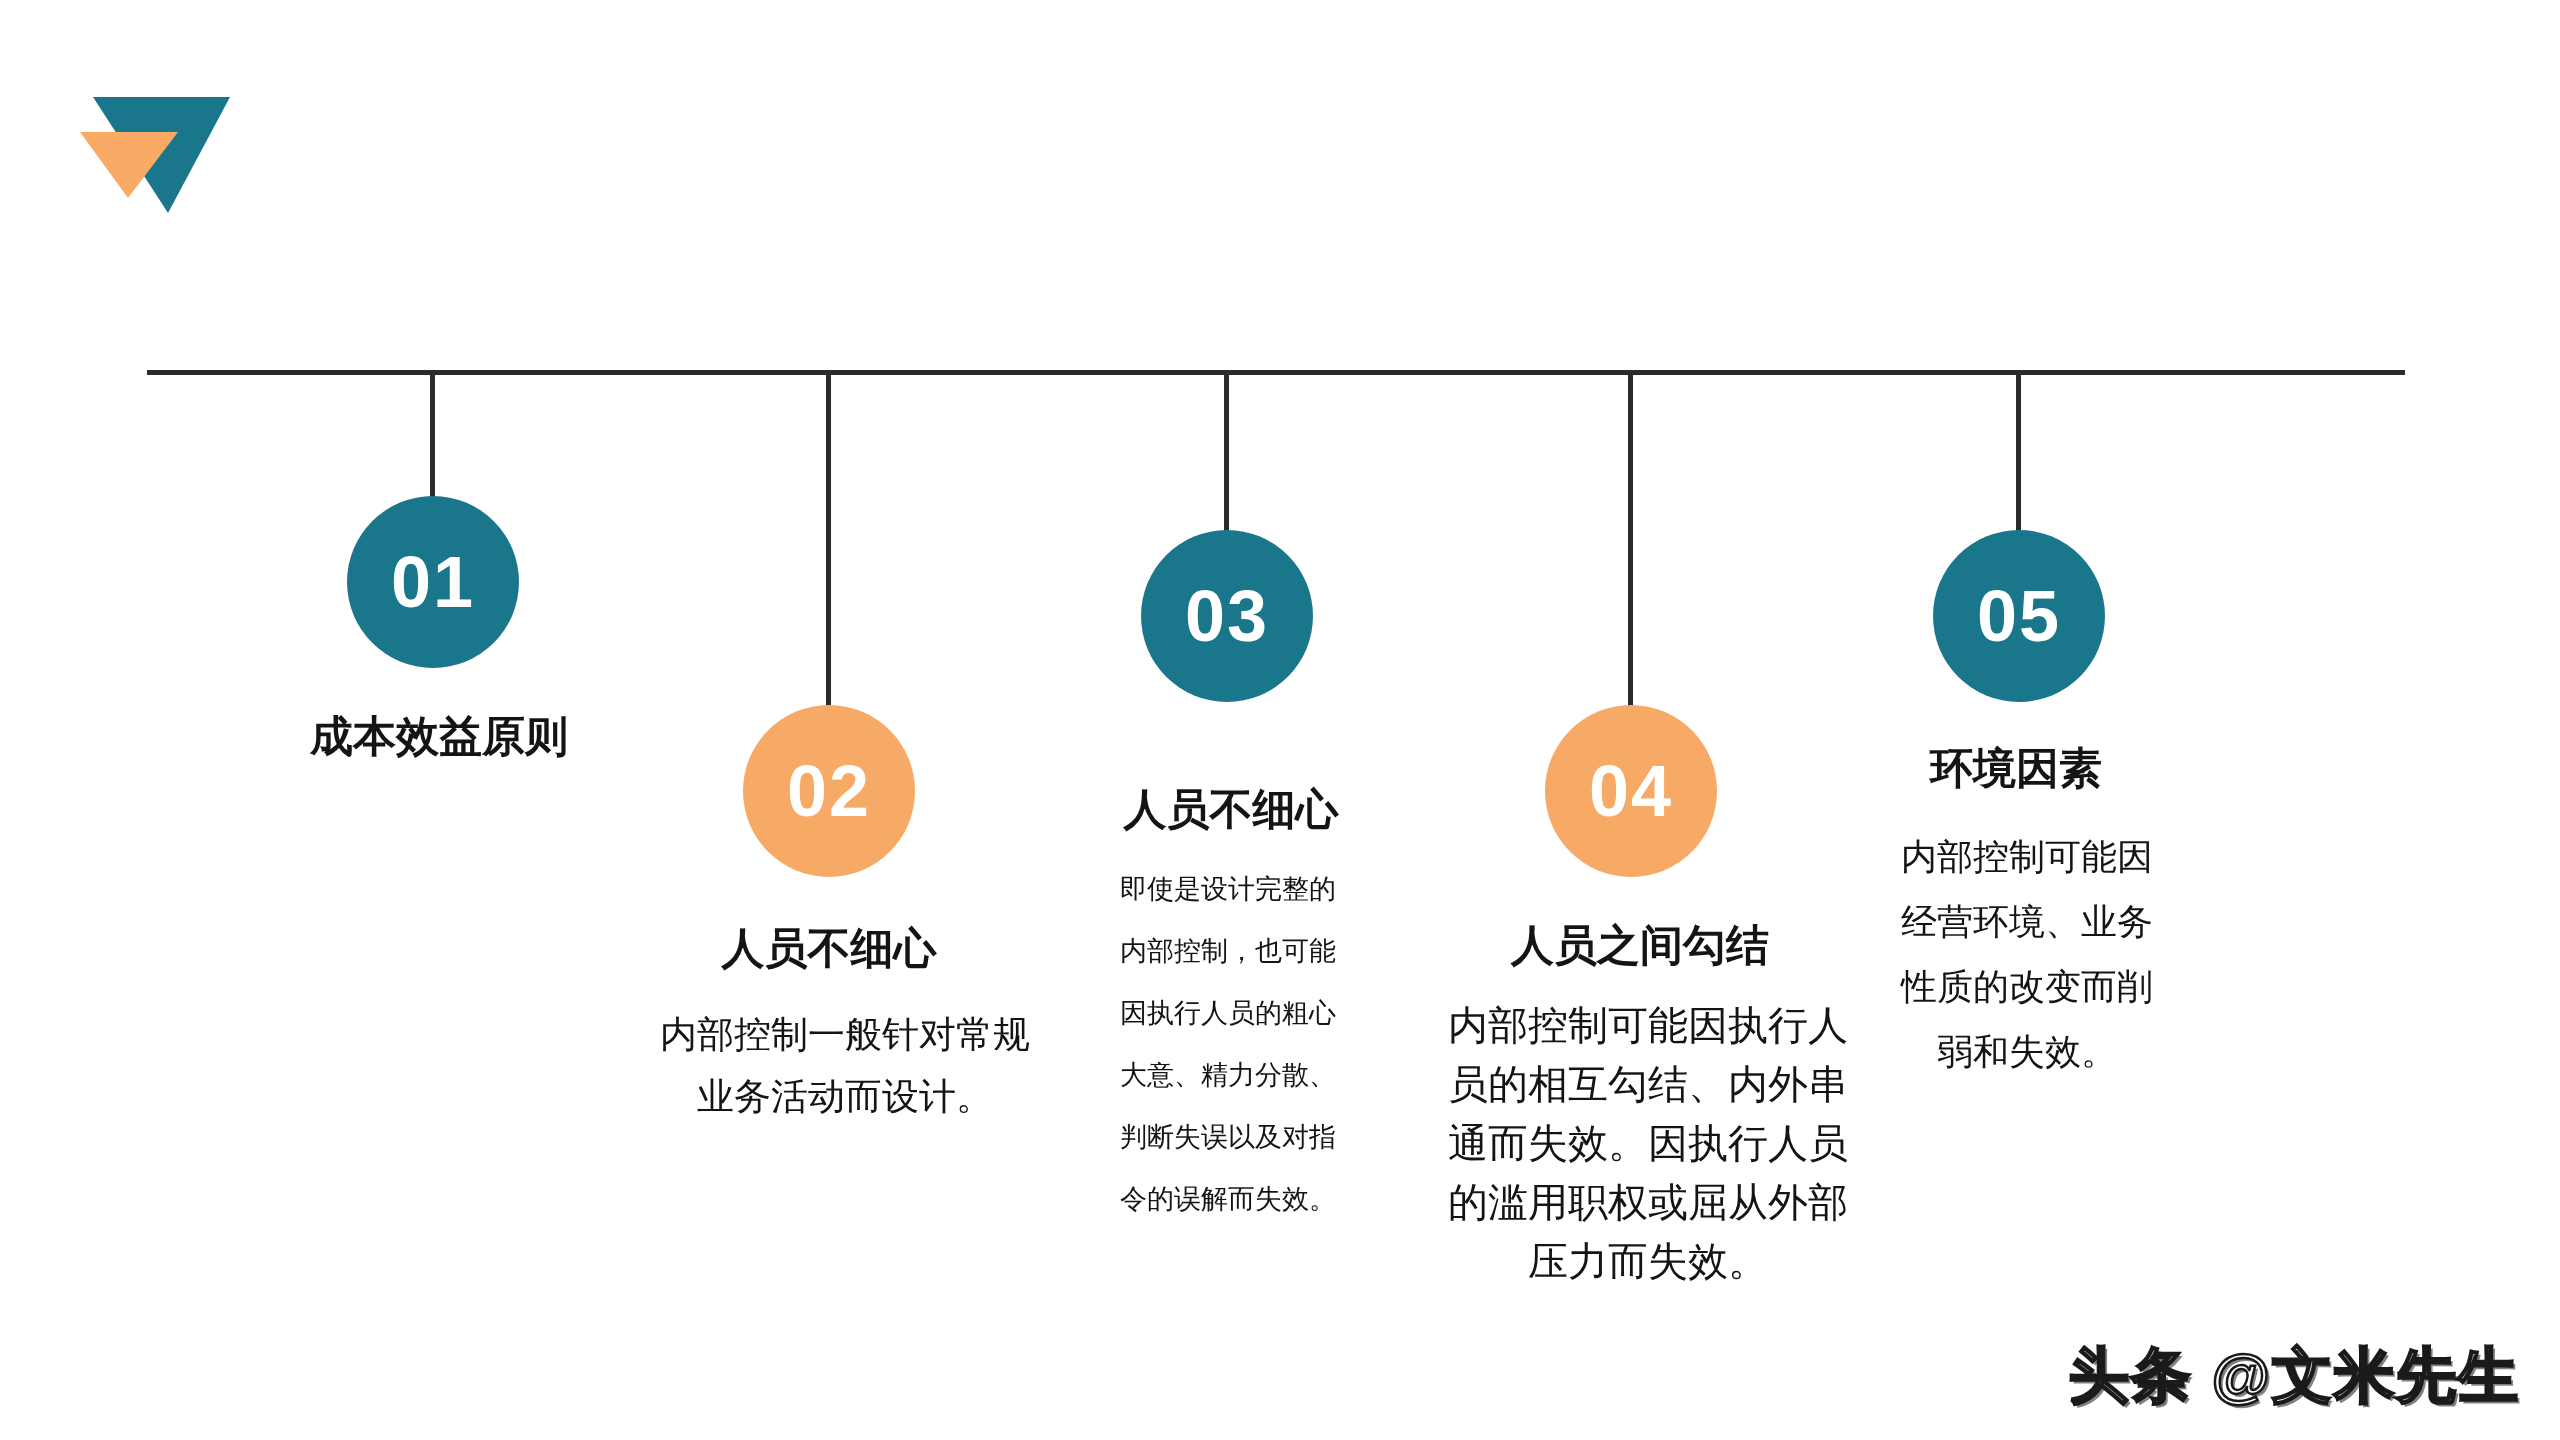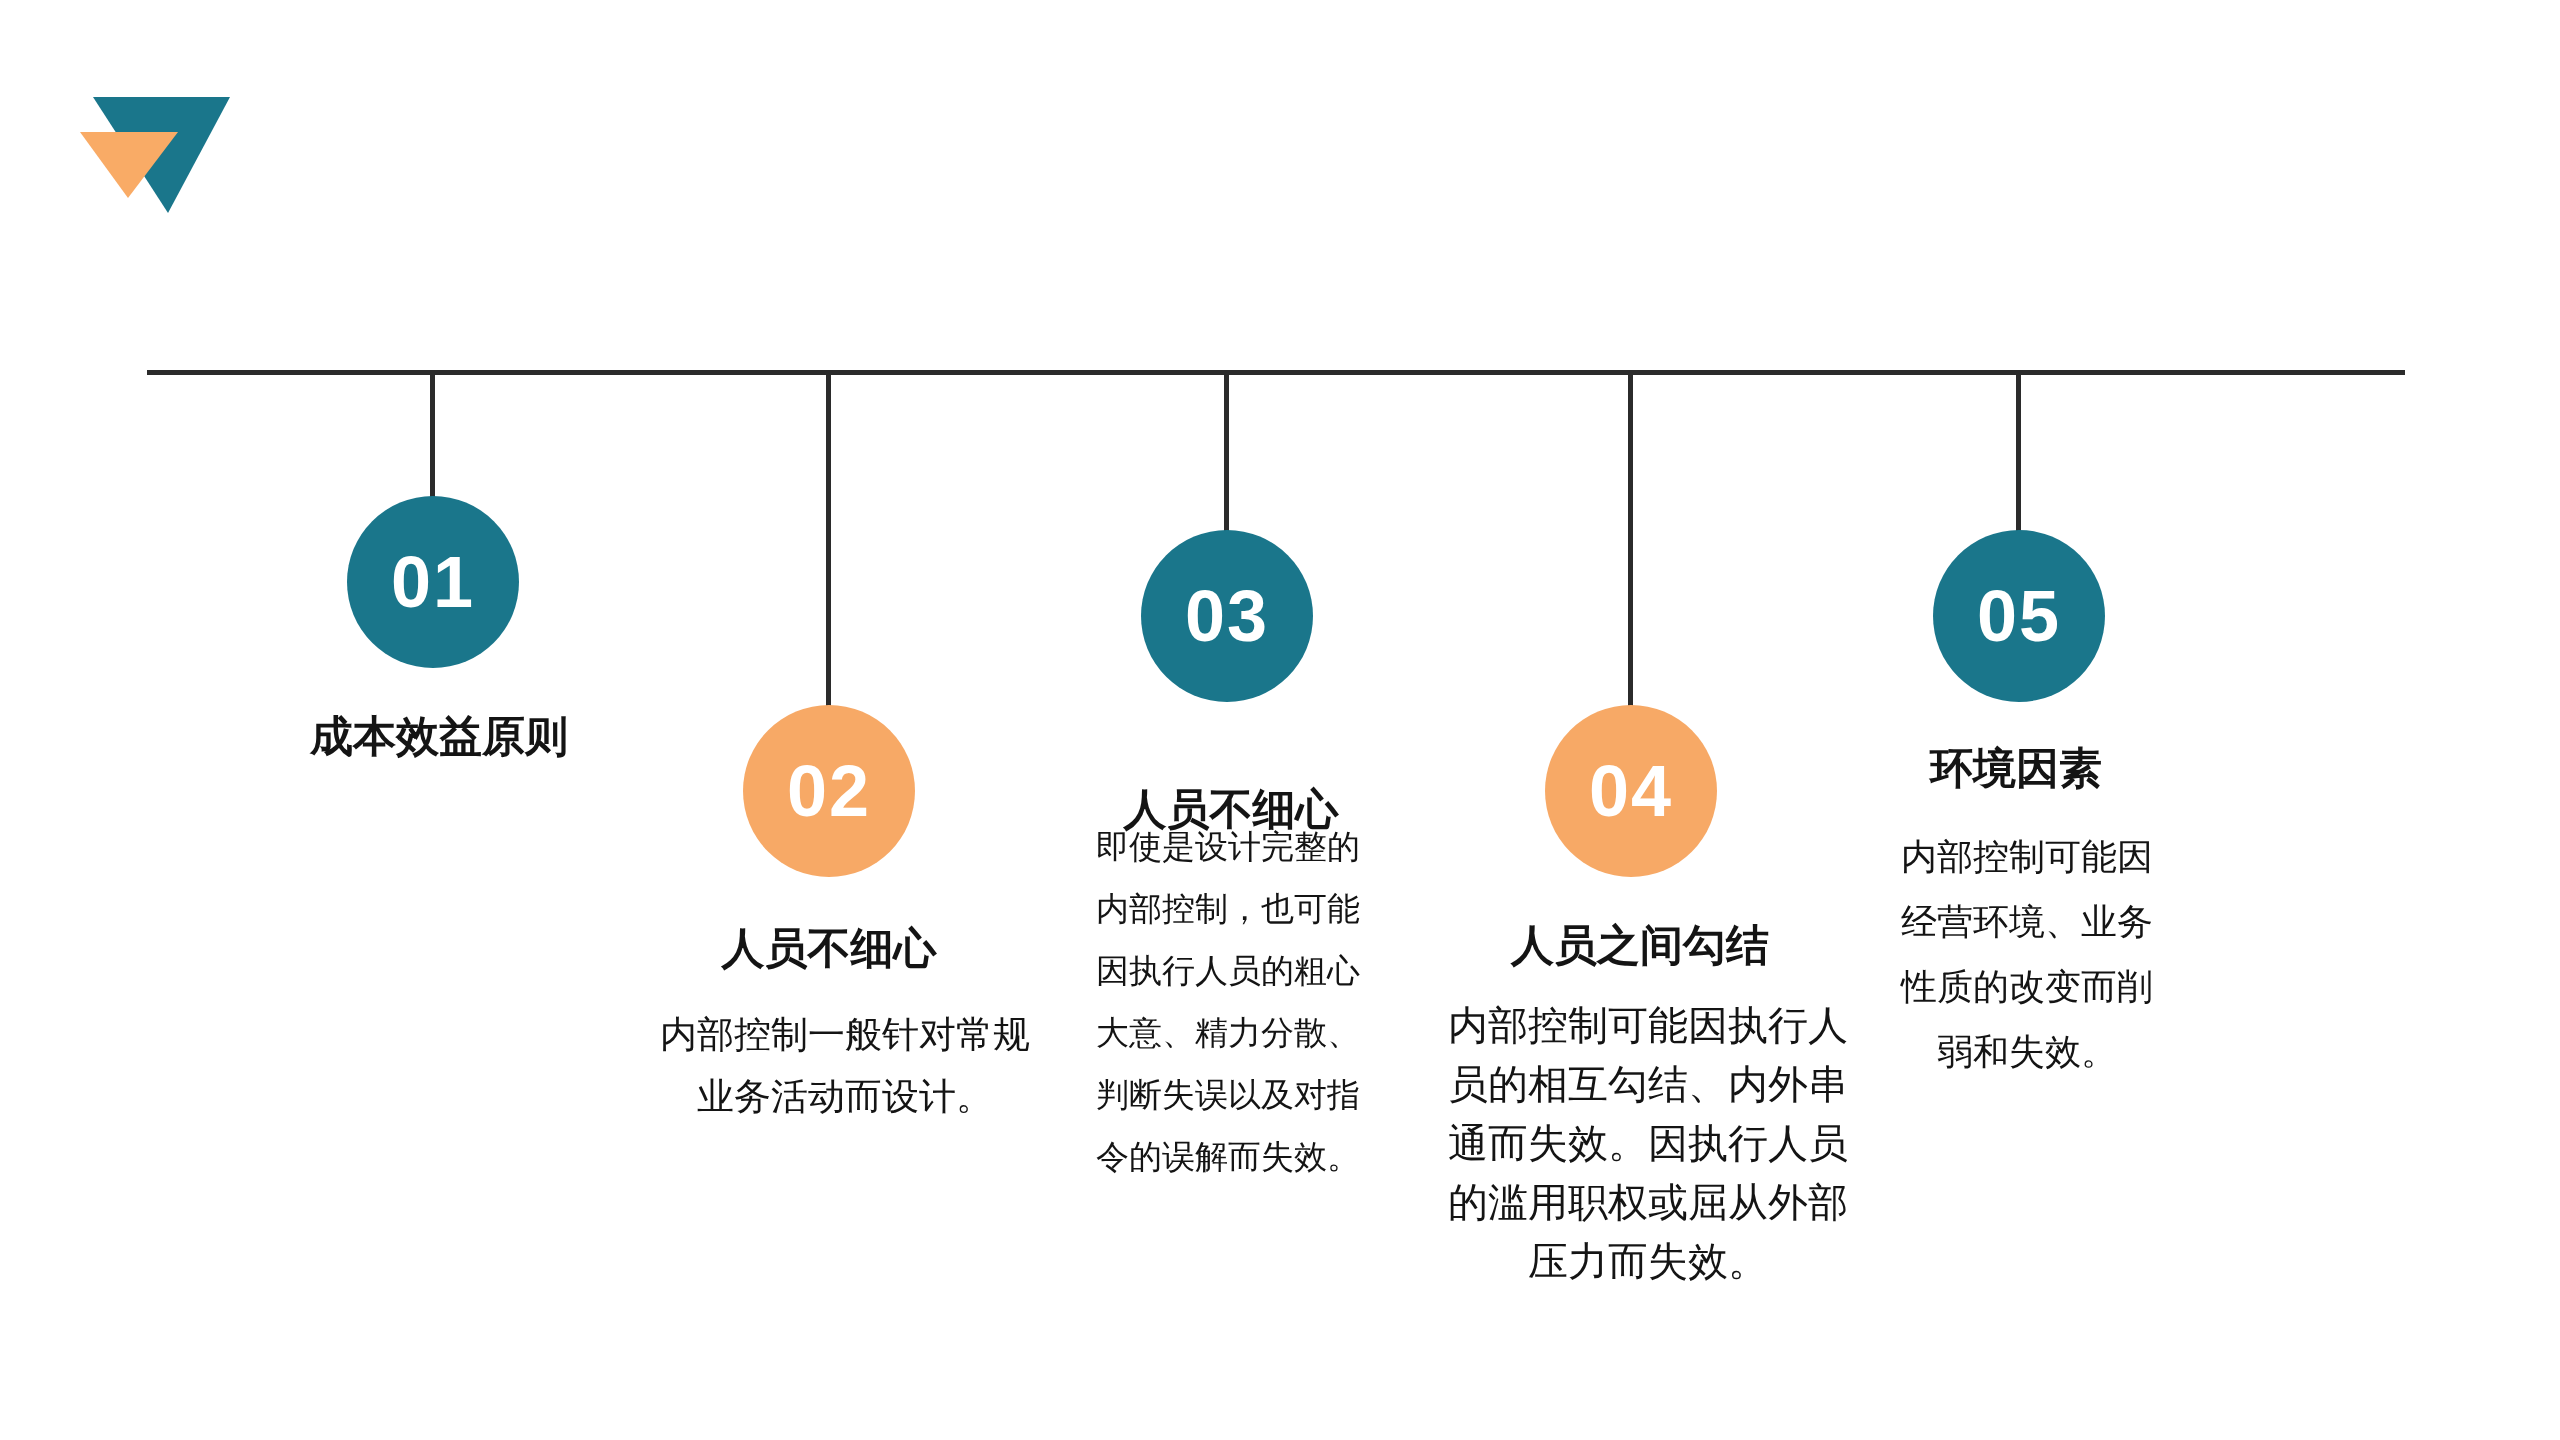--- a/index.html
+++ b/index.html
@@ -98,21 +98,21 @@
   .i1 .item-label { left: 139px; top: 708px; }
   
   .i2 .vline  { left: 826px; height: 335px; }
   .i2 .circle { left: 743px; top: 705px; }
   .i2 .item-label { left: 529px; top: 920px; }
   .i2 .item-desc  { left: 615px; top: 1004px; font-size: 37px; line-height: 62px; }
   
   .i3 .vline  { left: 1224px; height: 160px; }
   .i3 .circle { left: 1141px; top: 530px; }
   .i3 .item-label { left: 931px; top: 737px; margin-top: 44px; }
-  .i3 .item-desc  { left: 998px; top: 816px; font-size: 33px; line-height: 62px; }
+  .i3 .item-desc  { left: 998px; top: 860px; font-size: 27px; line-height: 62px; font-family: Liberation Mono, monospace; }
   
   .i4 .vline  { left: 1628px; height: 335px; }
   .i4 .circle { left: 1545px; top: 705px; }
   .i4 .item-label { left: 1340px; top: 917px; }
   .i4 .item-desc  { left: 1418px; top: 996px; font-size: 40px; line-height: 59px; }
   
   .i5 .vline  { left: 2016px; height: 160px; }
   .i5 .circle { left: 1933px; top: 530px; justify-content: center; }
   .i5 .item-label { left: 1716px; top: 740px; }
   .i5 .item-desc  { left: 1797px; top: 824px; font-size: 36px; line-height: 65px; }
@@ -194,14 +194,15 @@
     <div class="circle teal">
       <span class="circle-number">05</span>
     </div>
     <div class="item-label">环境因素</div>
     <div class="item-desc">内部控制可能因
 经营环境、业务
 性质的改变而削
 弱和失效。</div>
   </div>
 
+  <div class="watermark">头条 @文米先生</div>
 
 </div>
 
 </body></html>

